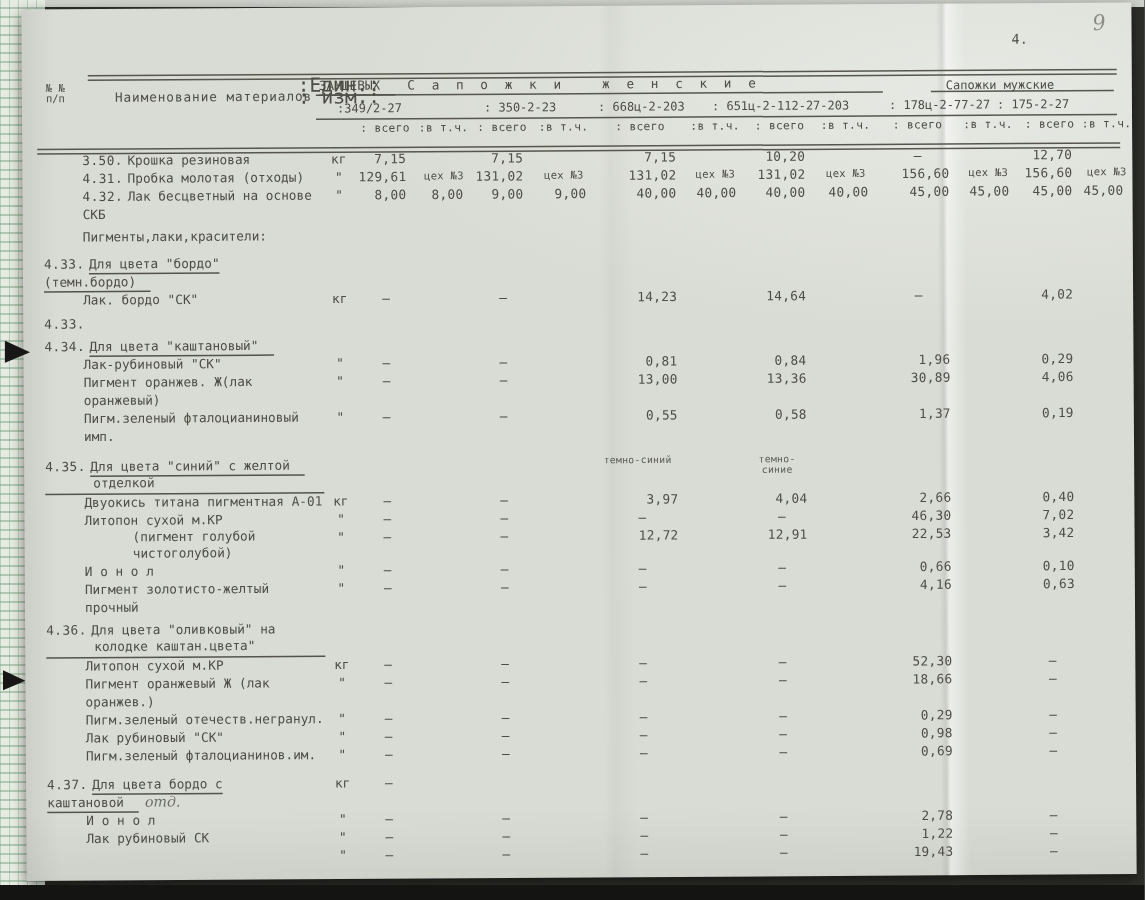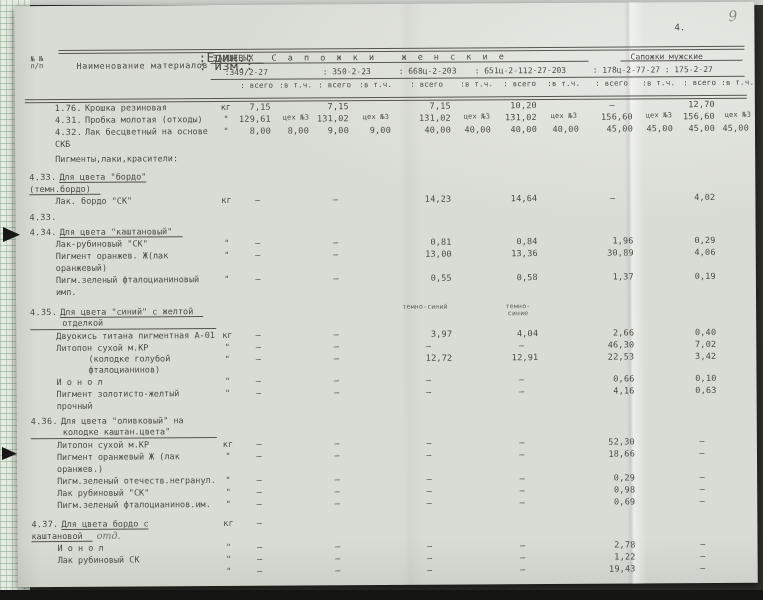--- a/index.html
+++ b/index.html
@@ -103,21 +103,21 @@
         <div class="cell val">: всего</div>
         <div class="cell val">:в т.ч.<span class="l2">цех №3</span></div>
         <div class="cell val">: всего</div>
         <div class="cell val">:в т.ч.<span class="l2">цех №3</span></div>
         <div class="cell val">: всего</div>
         <div class="cell val">:в т.ч.<span class="l2">цех №3</span></div>
       </div>
 
     <div id="rows">
         <div class="row item">
-          <div class="cell name"><span class="num">1.76.</span><span class="nm">Крошка резиновая</span></div>
+          <div class="cell name"><span class="num">3.50.</span><span class="nm">Крошка резиновая</span></div>
           <div class="cell unit">кг</div>
           <div class="cell val">7,15</div>
           <div class="cell val"></div>
           <div class="cell val">7,15</div>
           <div class="cell val"></div>
           <div class="cell val">7,15</div>
           <div class="cell val"></div>
           <div class="cell val">10,20</div>
           <div class="cell val"></div>
           <div class="cell val dash">–</div>
@@ -331,21 +331,21 @@
           <div class="cell val dash">–</div>
           <div class="cell val"></div>
           <div class="cell val dash">–</div>
           <div class="cell val"></div>
           <div class="cell val">46,30</div>
           <div class="cell val"></div>
           <div class="cell val">7,02</div>
           <div class="cell val"></div>
         </div>
         <div class="row item">
-          <div class="cell name"><div class="nm2">(колодке голубой фталоцианинов)</div></div>
+          <div class="cell name"><div class="nm2">(пигмент голубой чистоголубой)</div></div>
           <div class="cell unit">"</div>
           <div class="cell val dash">–</div>
           <div class="cell val"></div>
           <div class="cell val dash">–</div>
           <div class="cell val"></div>
           <div class="cell val">12,72</div>
           <div class="cell val"></div>
           <div class="cell val">12,91</div>
           <div class="cell val"></div>
           <div class="cell val">22,53</div>

